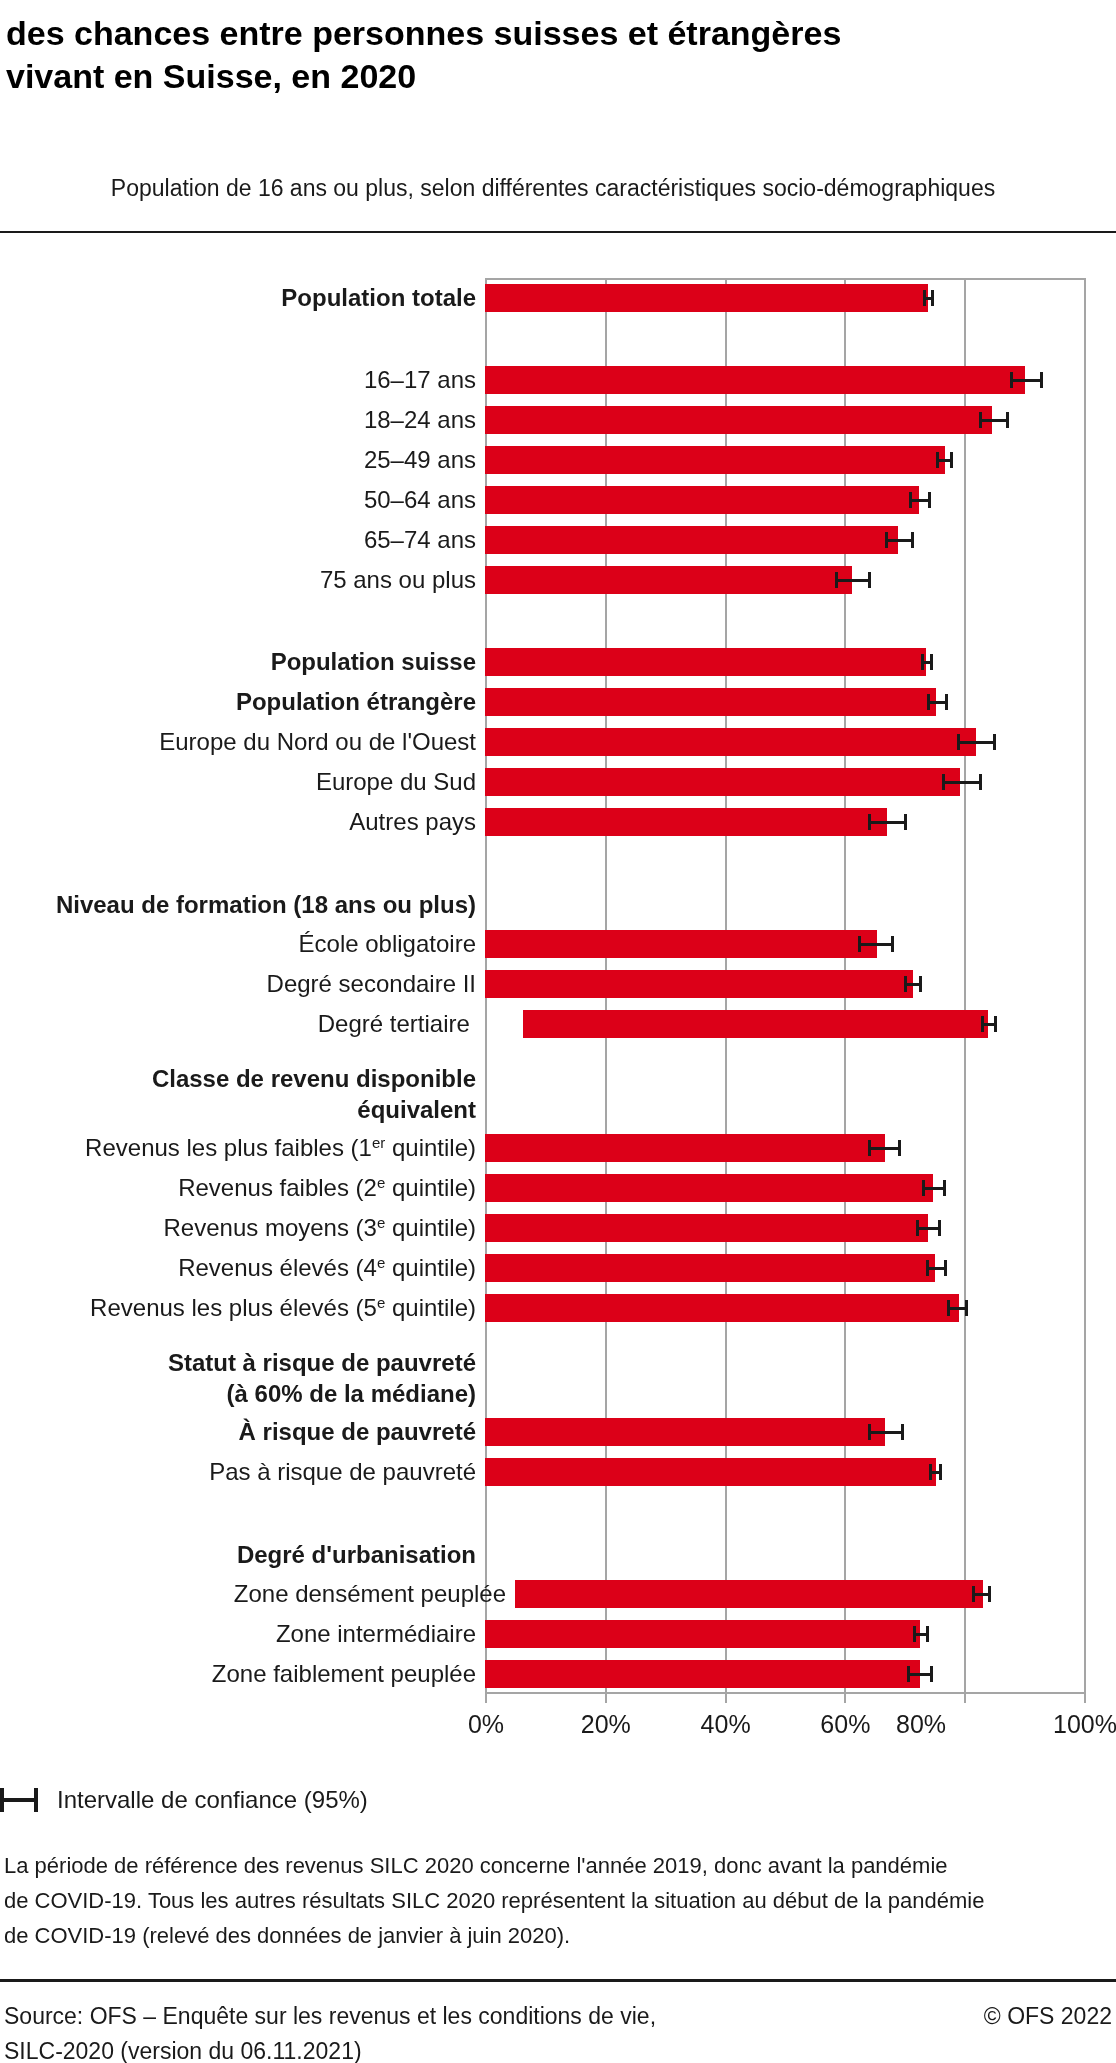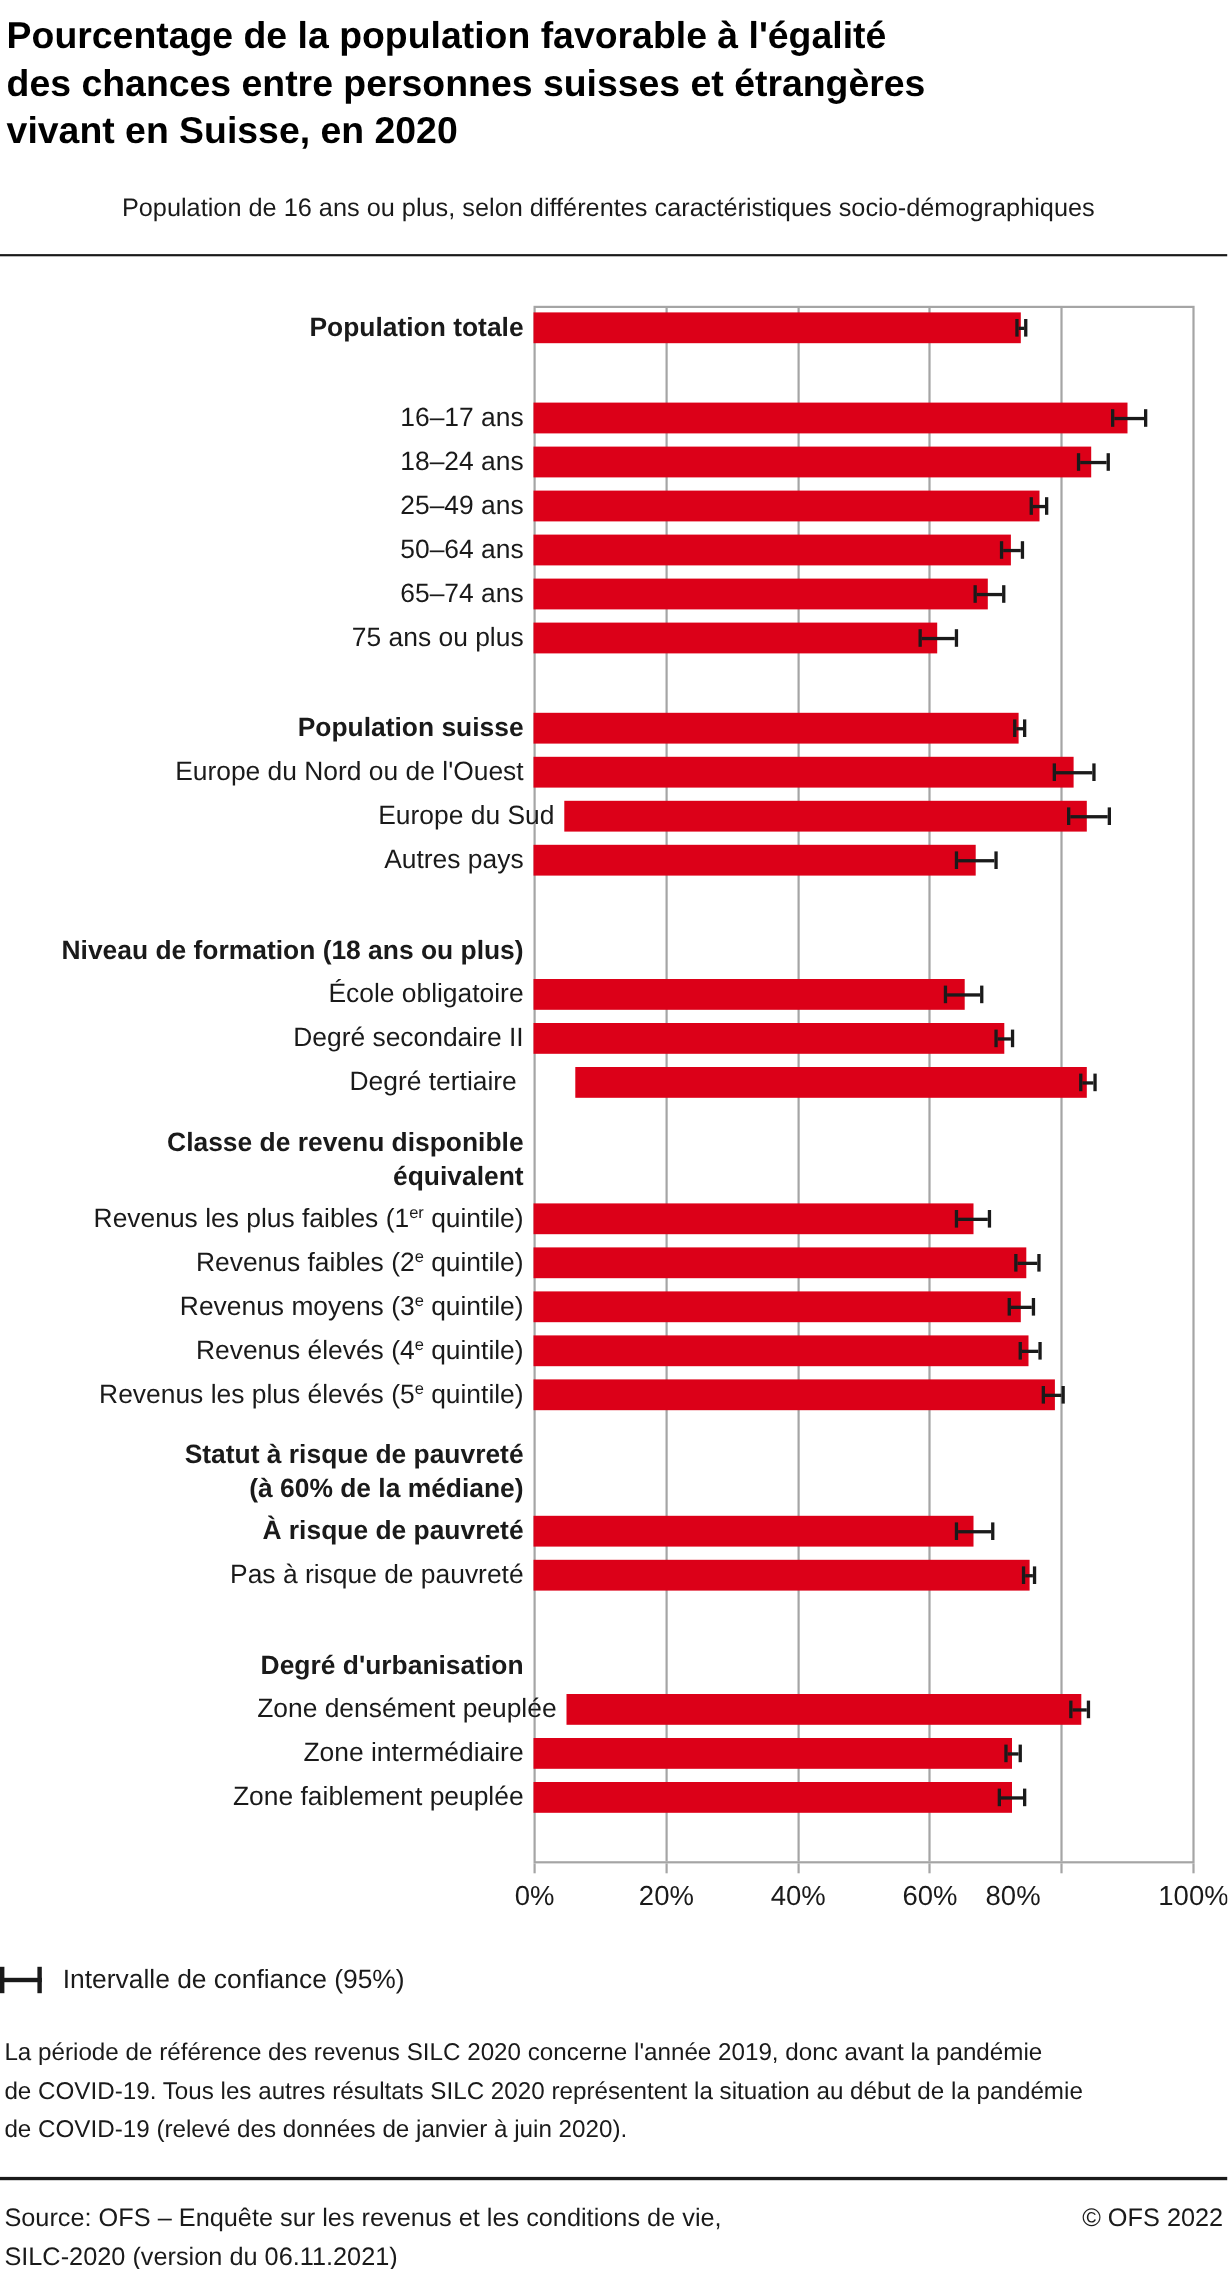--- a/index.html
+++ b/index.html
@@ -48,21 +48,20 @@
   .rule-bottom{position:absolute;top:1979px;left:0;width:1116px;height:3px;background:#1a1a1a;}
   .source{position:absolute;top:1999px;left:4px;width:760px;font-size:23px;line-height:35px;white-space:pre-line;}
   .copyright{position:absolute;top:1999px;right:4px;font-size:23px;line-height:35px;text-align:right;}
 </style>
 </head>
 <body>
 
 <div class="page">
 
   <div class="title">
-    <div>Pourcentage de la population favorable à l'égalité</div>
     <div>des chances entre personnes suisses et étrangères</div>
     <div>vivant en Suisse, en 2020</div>
   </div>
   <div class="subtitle">Population de 16 ans ou plus, selon différentes caractéristiques socio-démographiques</div>
   <div class="rule-top"></div>
 
   <div class="chart">
     <div class="plot-bg">
         <div class="gridline" style="left: calc(20% - 1px);"></div>
         <div class="gridline" style="left: calc(40% - 1px);"></div>
@@ -122,27 +121,34 @@
         </div>
         <div class="spacer" style="height: 42px;"></div>
         <div class="crow" style="height: 40px;">
           <div class="lbl bold">Population suisse</div>
           <div class="track">
             <div class="bar" style="width: 73.3%; background: rgb(220, 0, 24);"></div>
             <div class="errbar" style="left: 72.5%; width: 2.1%;"></div>
           </div>
         </div>
         <div class="crow" style="height: 40px;">
+          <div class="lbl bold">Population étrangère</div>
+          <div class="track">
+            <div class="bar" style="width: 75%; background: rgb(220, 0, 24);"></div>
+            <div class="errbar" style="left: 73.5%; width: 3.6%;"></div>
+          </div>
+        </div>
+        <div class="crow" style="height: 40px;">
           <div class="lbl">Europe du Nord ou de l'Ouest</div>
           <div class="track">
             <div class="bar" style="width: 81.7%; background: rgb(220, 0, 24);"></div>
             <div class="errbar" style="left: 78.6%; width: 6.4%;"></div>
           </div>
         </div>
-        <div class="crow" style="height: 40px; padding-left: 28px;">
+        <div class="crow" style="height: 40px;">
           <div class="lbl">Europe du Sud</div>
           <div class="track">
             <div class="bar" style="width: 79%; background: rgb(220, 0, 24);"></div>
             <div class="errbar" style="left: 76.1%; width: 6.6%;"></div>
           </div>
         </div>
         <div class="crow" style="height: 40px;">
           <div class="lbl">Autres pays</div>
           <div class="track">
             <div class="bar" style="width: 66.9%; background: rgb(220, 0, 24);"></div>

